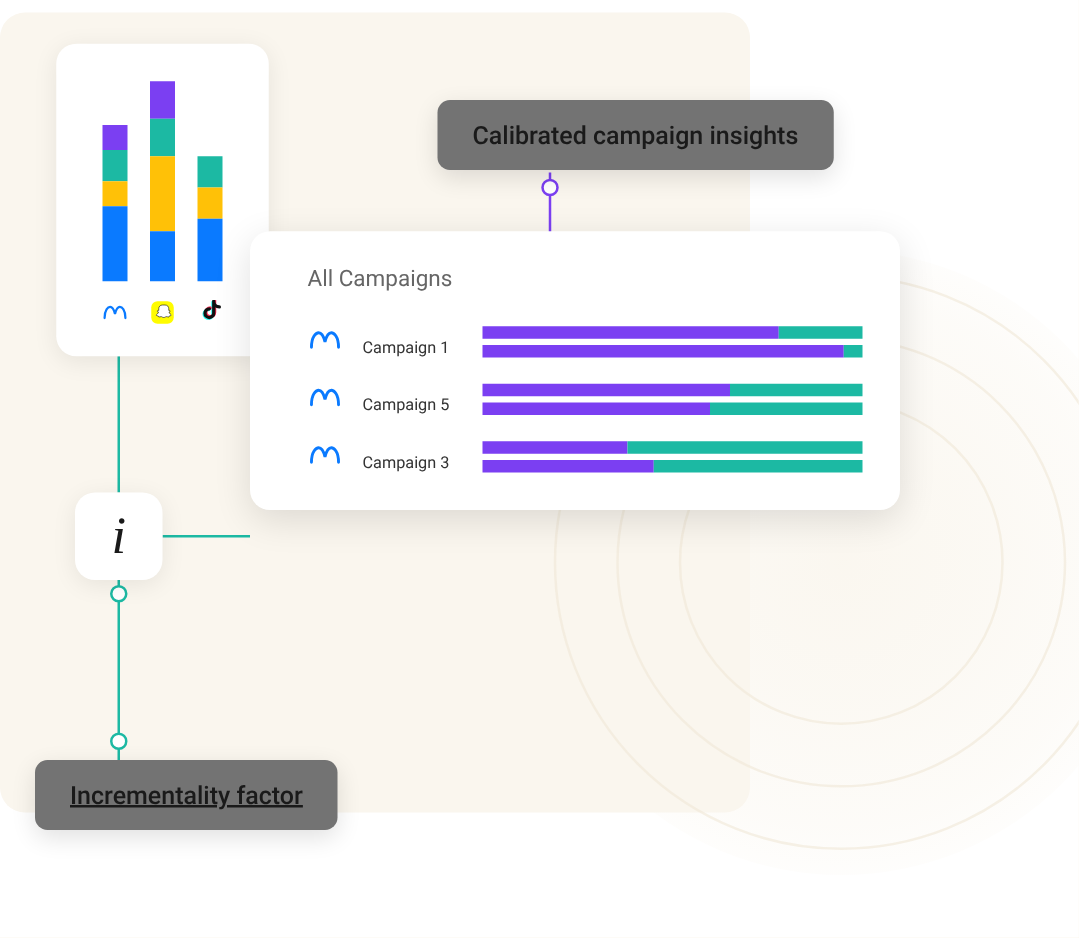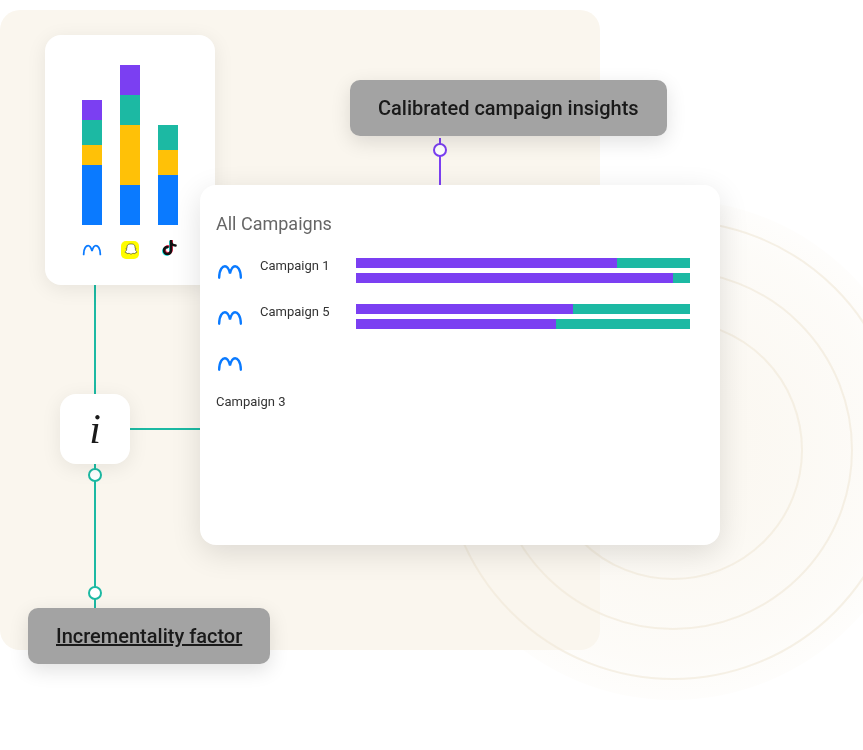--- a/index.html
+++ b/index.html
@@ -117,36 +117,36 @@
 
 .campaigns-card {
   position: absolute;
   left: 200px;
   top: 185px;
   width: 520px;
   background: #fff;
   border-radius: 16px;
   box-shadow: 0 8px 30px rgba(0,0,0,0.12);
   z-index: 6;
-  padding: 28px 30px 30px 16px;
+  padding: 28px 30px 30px 46px;
 }
 .campaigns-title {
   color: #666;
   font-size: 18px;
   font-weight: 400;
   margin-bottom: 24px;
 }
 .campaign-row {
   display: flex;
-  align-items: flex-start;
+  align-items: flex-end;
   gap: 16px;
   margin-bottom: 18px;
   margin-top: 12px;
 }
-.campaign-row:last-child { margin-bottom: 0; flex-direction: column; }
+.campaign-row:last-child { margin-bottom: 0; }
 .campaign-icon {
   width: 28px;
   height: 28px;
   flex: 0 0 28px;
   display: flex;
   align-items: center;
   justify-content: center;
 }
 .campaign-label {
   font-size: 13px;
@@ -163,21 +163,21 @@
   height: 10px;
   display: flex;
   width: 100%;
 }
 .hbar .p { background: #7b3ff2; }
 .hbar .t { background: #1cb9a3; }
 
 
 .label-card {
   position: absolute;
-  background: #a3a3a3;
+  background: #737373;
   border-radius: 10px;
   box-shadow: 0 6px 20px rgba(0,0,0,0.12);
   padding: 16px 28px;
   font-size: 20px;
   font-weight: 500;
   color: #1a1a1a;
   z-index: 10;
   white-space: nowrap;
 }
 .label-top {

